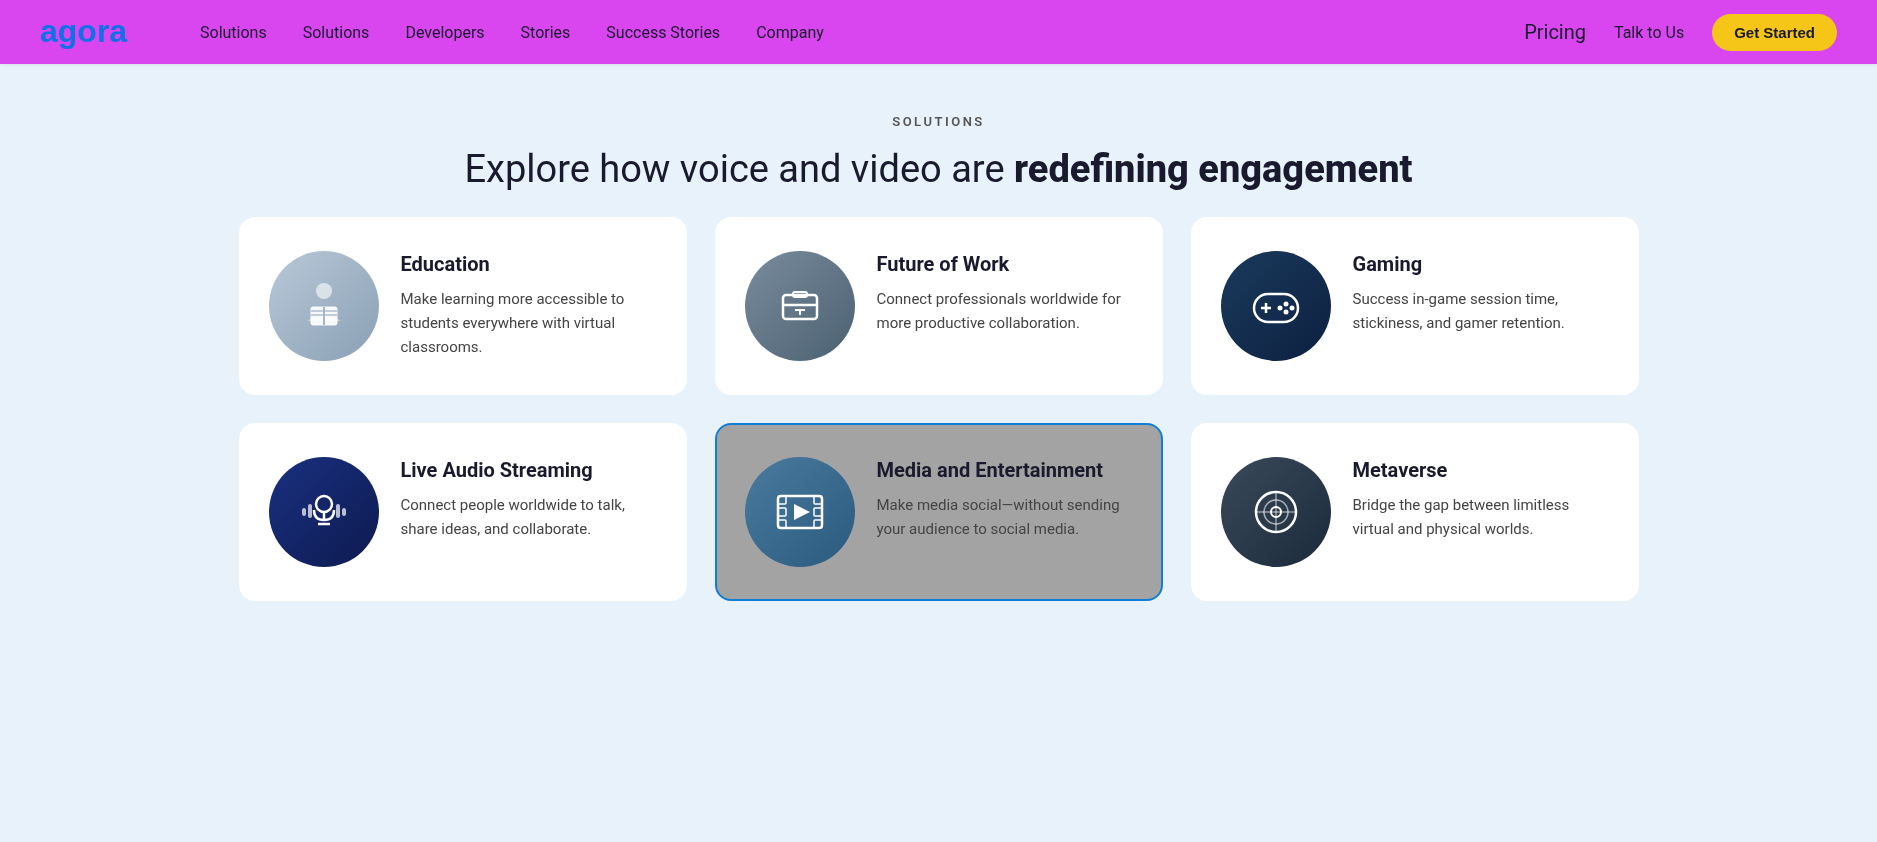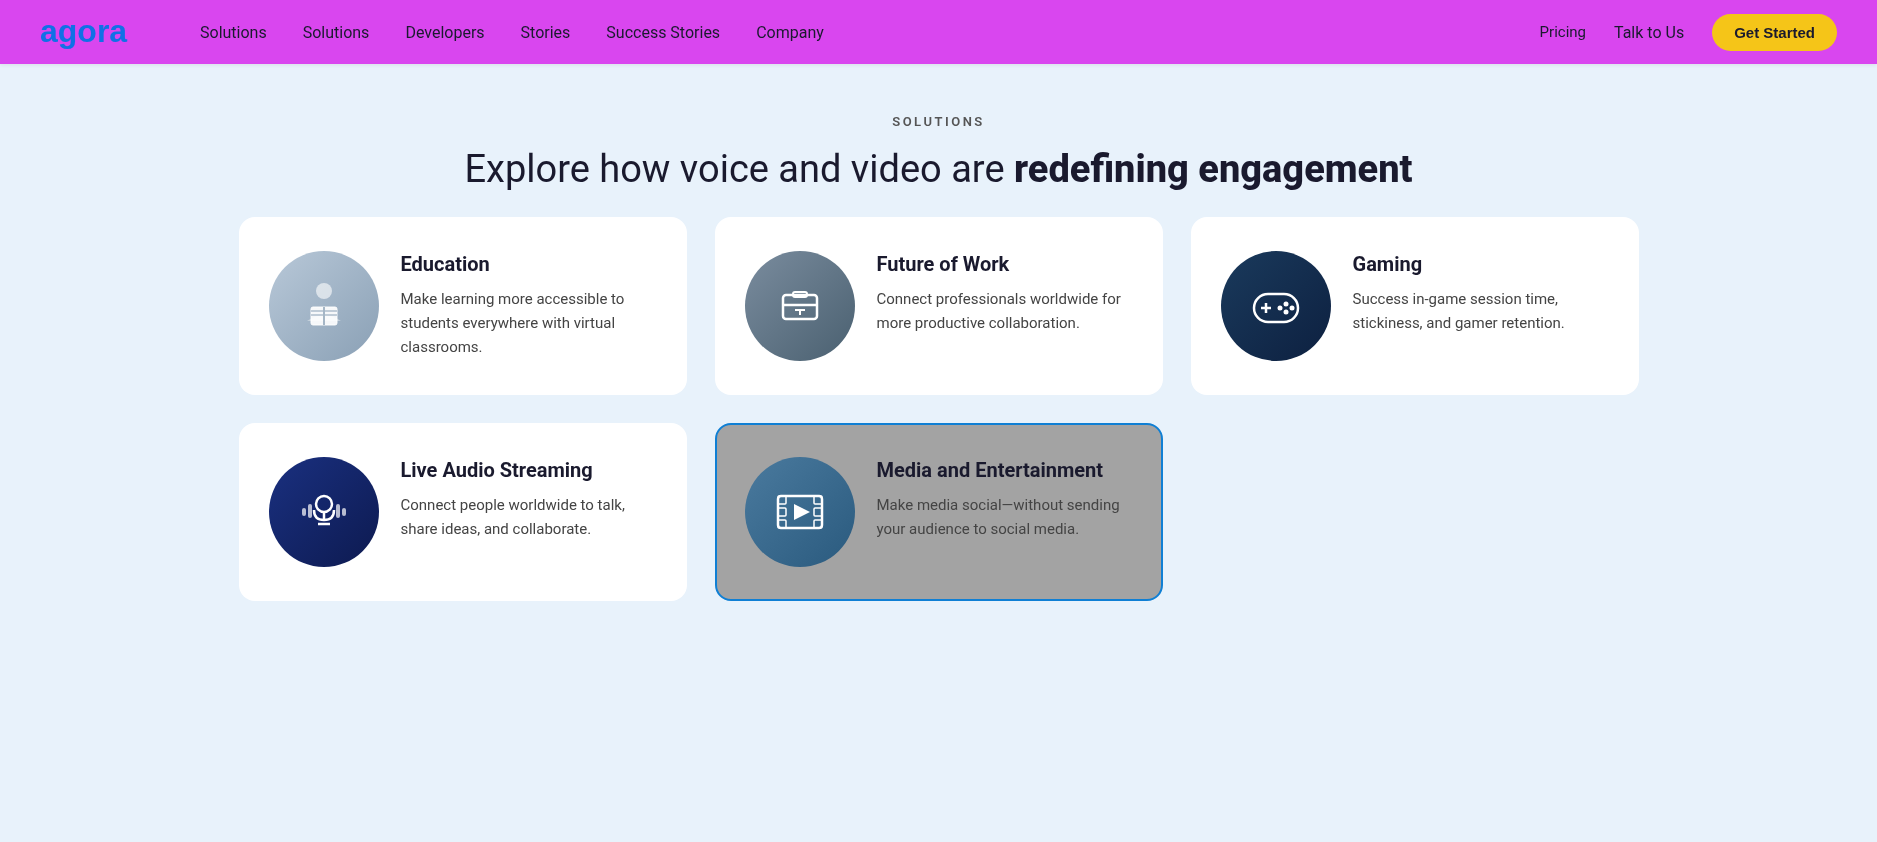--- a/index.html
+++ b/index.html
@@ -43,21 +43,21 @@
       white-space: nowrap;
     }
     .nav-right {
       display: flex;
       align-items: center;
       gap: 28px;
     }
     .nav-right .pricing-link {
       text-decoration: none;
       color: #1a1a2e;
-      font-size: 15px;
+      font-size: 20px;
     }
     .nav-right .talk-link {
       text-decoration: none;
       color: #1a1a2e;
       font-size: 16px;
     }
     .get-started-btn {
       background: #f5c518;
       color: #1a1a2e;
       border: none;
@@ -312,15 +312,31 @@
 
           <path d="M24 22 L24 38 L40 30 Z" fill="white"></path>
         </svg>
       </div>
       <div class="card-content">
         <div class="card-title">Media and Entertainment</div>
         <div class="card-desc">Make media social—without sending your audience to social media.</div>
       </div>
     </div>
 
+    <div class="card">
+      <div class="card-avatar avatar-metaverse">
+        <svg viewBox="0 0 60 60" fill="none">
+
+          <circle cx="30" cy="30" r="20" fill="none" stroke="white" stroke-width="2.5"></circle>
+          <circle cx="30" cy="30" r="12" fill="none" stroke="rgba(255,255,255,0.6)" stroke-width="1.5"></circle>
+          <circle cx="30" cy="30" r="5" fill="none" stroke="white" stroke-width="2"></circle>
+          <line x1="30" y1="10" x2="30" y2="50" stroke="rgba(255,255,255,0.5)" stroke-width="1.5"></line>
+          <line x1="10" y1="30" x2="50" y2="30" stroke="rgba(255,255,255,0.5)" stroke-width="1.5"></line>
+        </svg>
+      </div>
+      <div class="card-content">
+        <div class="card-title">Metaverse</div>
+        <div class="card-desc">Bridge the gap between limitless virtual and physical worlds.</div>
+      </div>
+    </div>
 
   </div>
 </main>
 
 </body></html>

